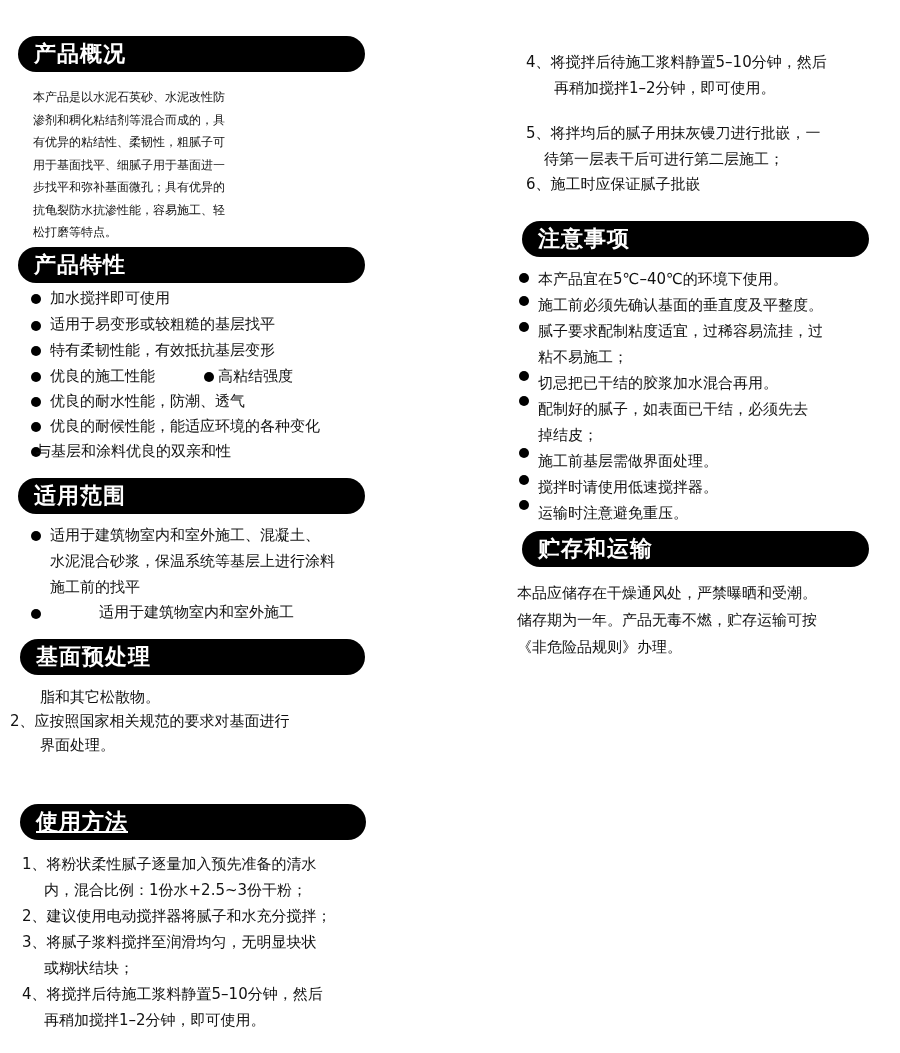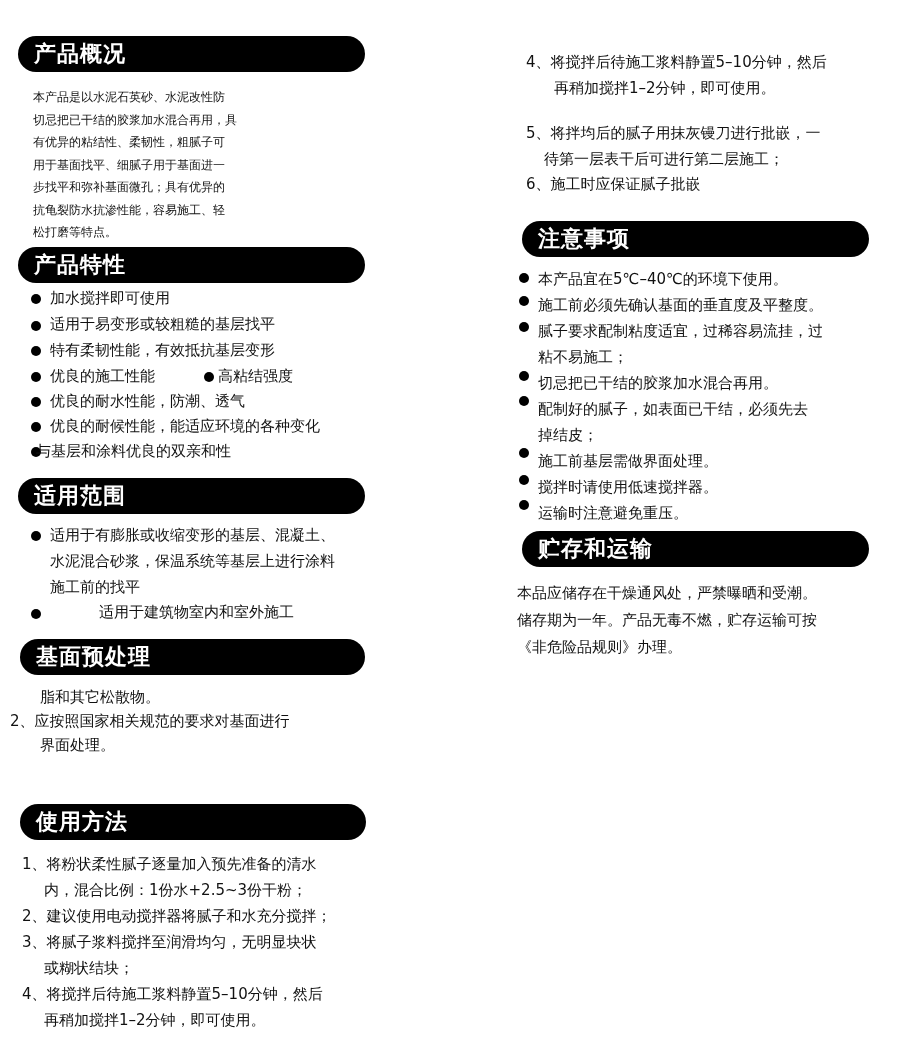--- a/index.html
+++ b/index.html
@@ -21,21 +21,21 @@
     position: absolute; width: 10px; height: 10px; border-radius: 50%; background: #000;
   }
   .row { position: absolute; font-size: 15px; white-space: nowrap; }
 </style>
 </head>
 <body>
 
 <div class="hdr" style="left:18px;top:36px;width:347px;">产品概况</div>
 <div class="txt big" style="left:33px;top:86px;">
   <span class="line">本产品是以水泥石英砂、水泥改性防</span>
-  <span class="line">切忌把已干结的胶浆加水混合再用，具</span>
+  <span class="line">渗剂和稠化粘结剂等混合而成的，具</span>
   <span class="line">有优异的粘结性、柔韧性，粗腻子可</span>
   <span class="line">用于基面找平、细腻子用于基面进一</span>
   <span class="line">步找平和弥补基面微孔；具有优异的</span>
   <span class="line">抗龟裂防水抗渗性能，容易施工、轻</span>
   <span class="line">松打磨等特点。</span>
 </div>
 
 <div class="hdr" style="left:18px;top:247px;width:347px;">产品特性</div>
 <div>
   <span class="dot" style="left:31px;top:294px;"></span>
@@ -53,36 +53,36 @@
   <span class="dot" style="left:31px;top:422px;"></span>
   <span class="row" style="left:50px;top:417px;">优良的耐候性能，能适应环境的各种变化</span>
   <span class="dot" style="left:31px;top:447px;"></span>
   <span class="row" style="left:36px;top:442px;">与基层和涂料优良的双亲和性</span>
 </div>
 
 <div class="hdr" style="left:18px;top:478px;width:347px;">适用范围</div>
 <div>
   <span class="dot" style="left:31px;top:531px;"></span>
   <div class="txt" style="left:50px;top:522px;line-height:26px;">
-    <span class="line">适用于有膨胀或收缩变形的基层、混凝土、</span>
+    <span class="line">适用于建筑物室内和室外施工、混凝土、</span>
     <span class="line">水泥混合砂浆，保温系统等基层上进行涂料</span>
     <span class="line">施工前的找平</span>
   </div>
   <span class="dot" style="left:31px;top:609px;"></span>
   <span class="row" style="left:51px;top:603px;margin-left:48px;">适用于建筑物室内和室外施工</span>
 </div>
 
 <div class="hdr" style="left:20px;top:639px;width:345px;">基面预处理</div>
 <div class="txt" style="left:10px;top:685px;line-height:24px;">
   <span class="line" style="padding-left:30px;">脂和其它松散物。</span>
   <span class="line">2、应按照国家相关规范的要求对基面进行</span>
   <span class="line" style="padding-left:30px;">界面处理。</span>
 </div>
 
-<div class="hdr" style="left:20px;top:804px;width:346px;">使用方法</div>
+<div class="hdr" style="left:20px;top:804px;width:346px;text-decoration:underline;">使用方法</div>
 <div class="txt" style="left:22px;top:851px;line-height:26px;">
   <span class="line">1、将粉状柔性腻子逐量加入预先准备的清水</span>
   <span class="line" style="padding-left:22px;">内，混合比例：1份水+2.5~3份干粉；</span>
   <span class="line">2、建议使用电动搅拌器将腻子和水充分搅拌；</span>
   <span class="line">3、将腻子浆料搅拌至润滑均匀，无明显块状</span>
   <span class="line" style="padding-left:22px;">或糊状结块；</span>
   <span class="line">4、将搅拌后待施工浆料静置5–10分钟，然后</span>
   <span class="line" style="padding-left:22px;">再稍加搅拌1–2分钟，即可使用。</span>
 </div>
 

